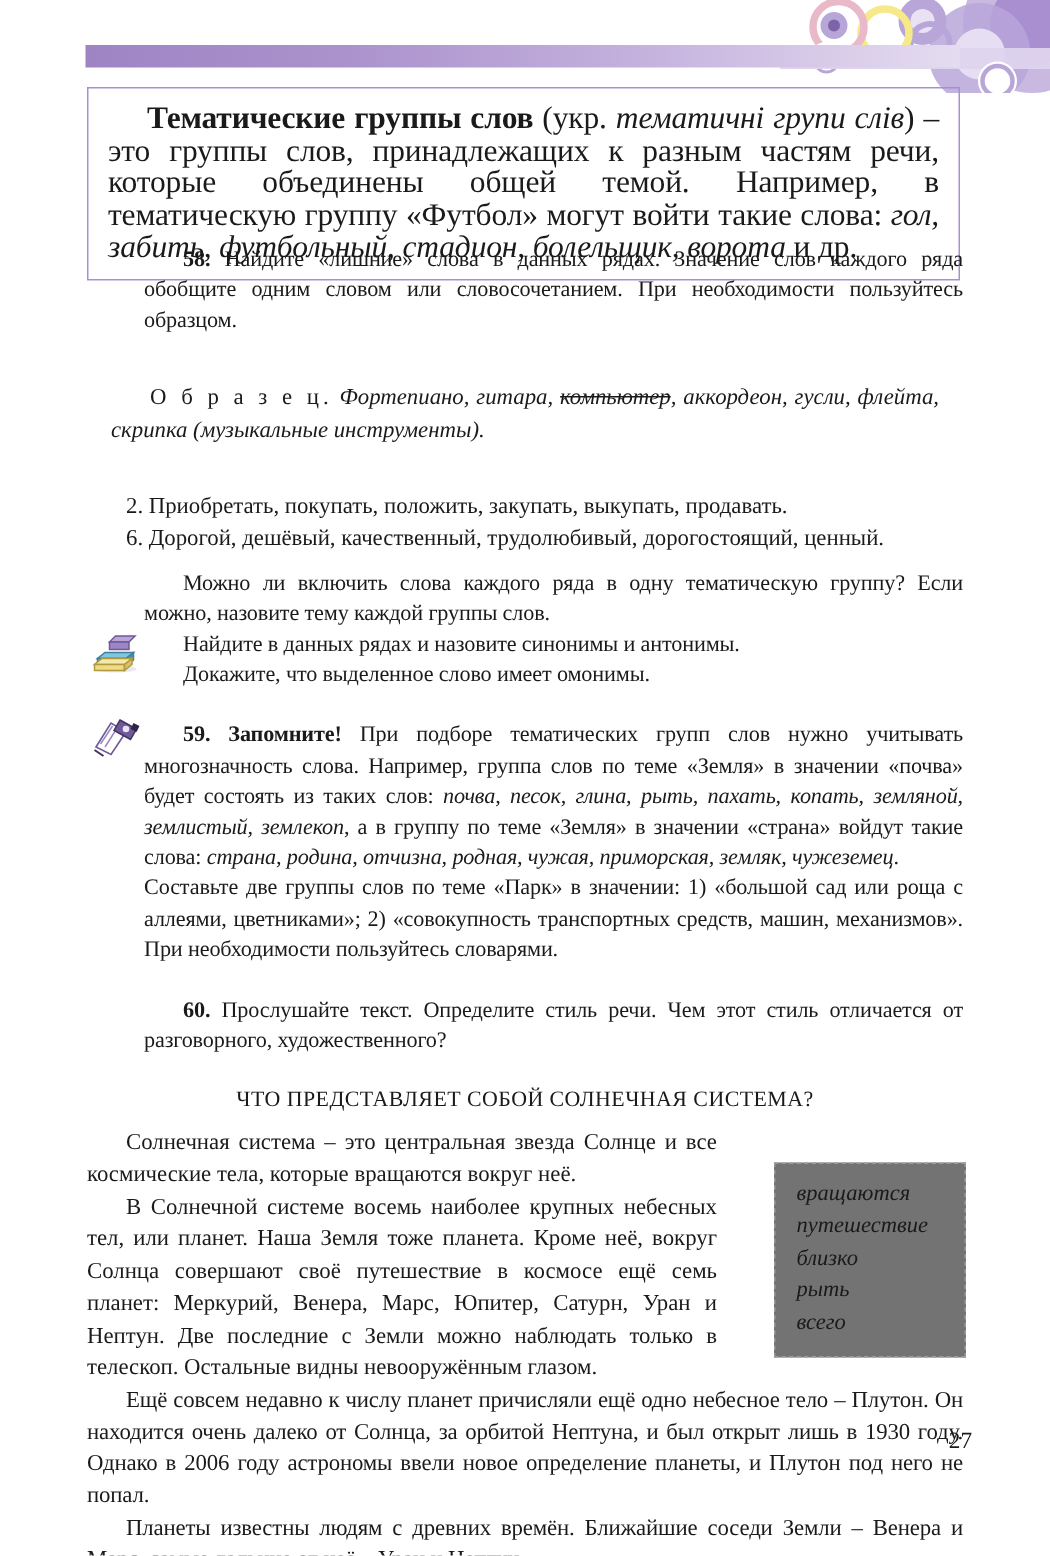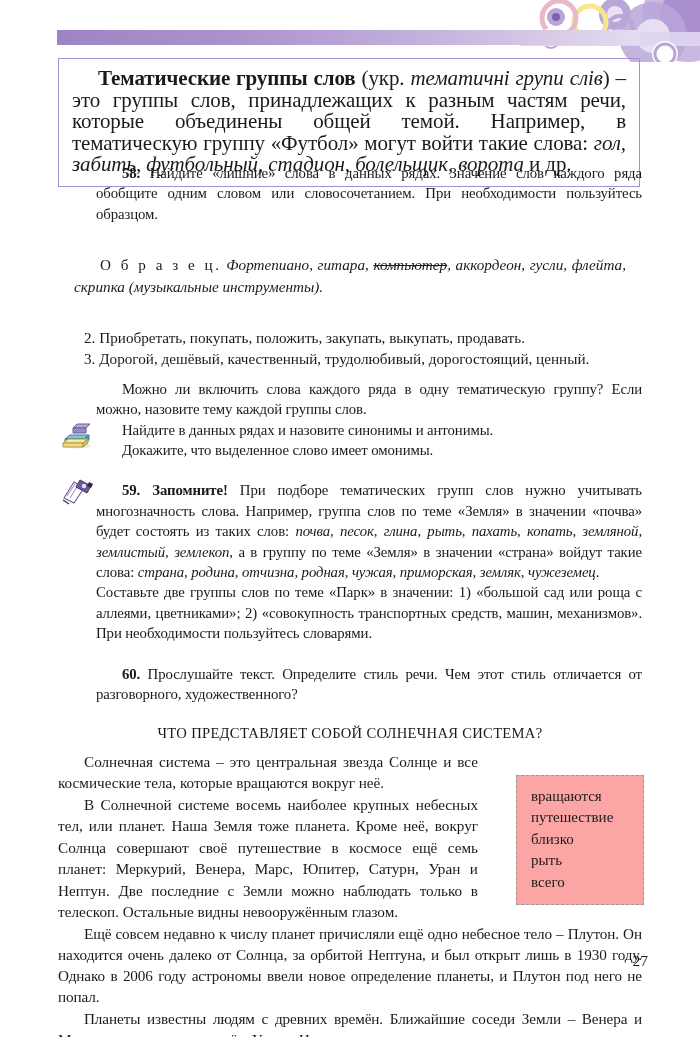--- a/index.html
+++ b/index.html
@@ -130,21 +130,22 @@
     margin: 0;
   }
   .wordbox {
     position: absolute;
     right: -2px;
     top: 24px;
     width: 128px;
     box-sizing: border-box;
     border: 1.4px dashed #9a9a9a;
     padding: 10px 12px 11px 14px;
-    background: #fca5a5;
+    background: #737373;
+    font-style: italic;
   }
   .wordbox ul { list-style: none; margin: 0; padding: 0; }
   .wordbox li {
     font-size: 15px;
     line-height: 21.5px;
     white-space: nowrap;
   }
 
   .page-num {
     position: absolute;
@@ -208,21 +209,21 @@
 
   <div class="spacer-m"></div>
 
   <p class="sample">
     <span class="sp">О б р а з е ц.</span><i> Фортепиано, гитара, </i><span class="strike">компьютер</span><i>, аккордеон, гусли, флейта, скрипка (музыкальные инструменты).</i>
   </p>
 
   <div class="spacer-m"></div>
 
   <p class="numlist">2. Приобретать, покупать, положить, закупать, выкупать, продавать.</p>
-  <p class="numlist">3. Дорогой, дешёвый, качественный, трудолюбивый, дорогостоящий, ценный.</p>
+  <p class="numlist">6. Дорогой, дешёвый, качественный, трудолюбивый, дорогостоящий, ценный.</p>
 
   <div class="spacer-s"></div>
 
   <div class="ex-block q-row">
     <p class="para">Можно ли включить слова каждого ряда в одну тематическую группу? Если можно, назовите тему каждой группы слов.</p>
     <p class="para">Найдите в данных рядах и назовите синонимы и антонимы.</p>
     <p class="para">Докажите, что выделенное слово имеет омонимы.</p>
     <svg class="icon-books" style="top:42px" viewBox="0 0 34 28">
       <ellipse cx="17" cy="25" rx="14" ry="2.4" fill="#e8e8ee"></ellipse>
       <path d="M5 18 L24 18 L29 14 L10 14 Z" fill="#7fc6e0" stroke="#3f7f9c" stroke-width="1"></path>

